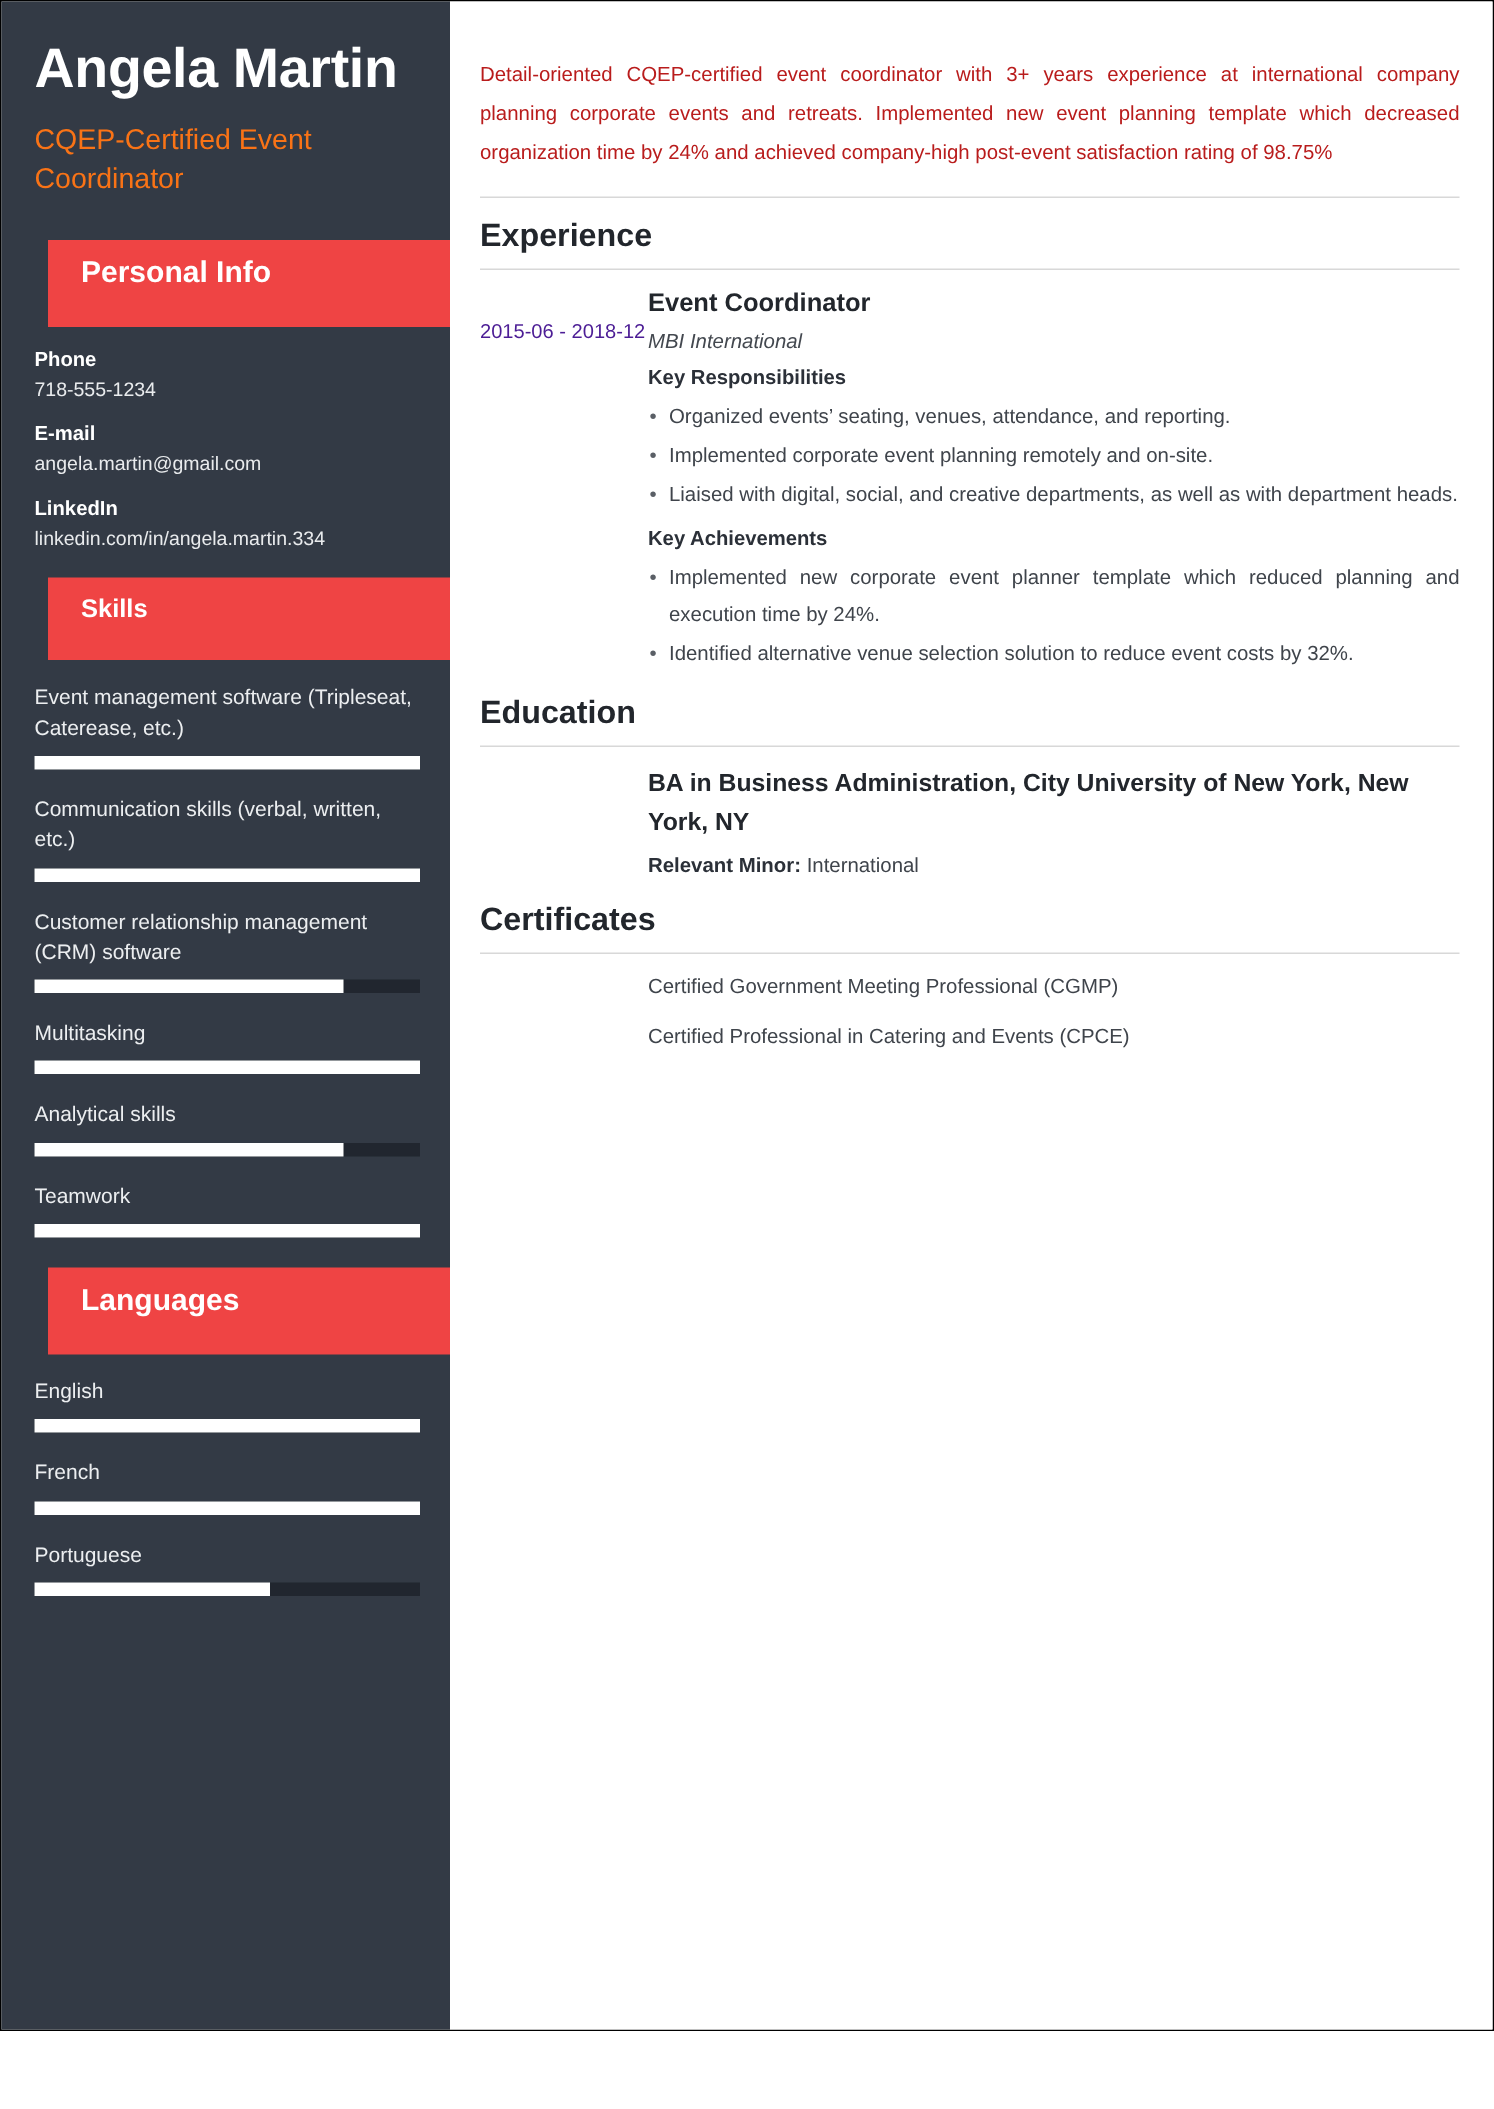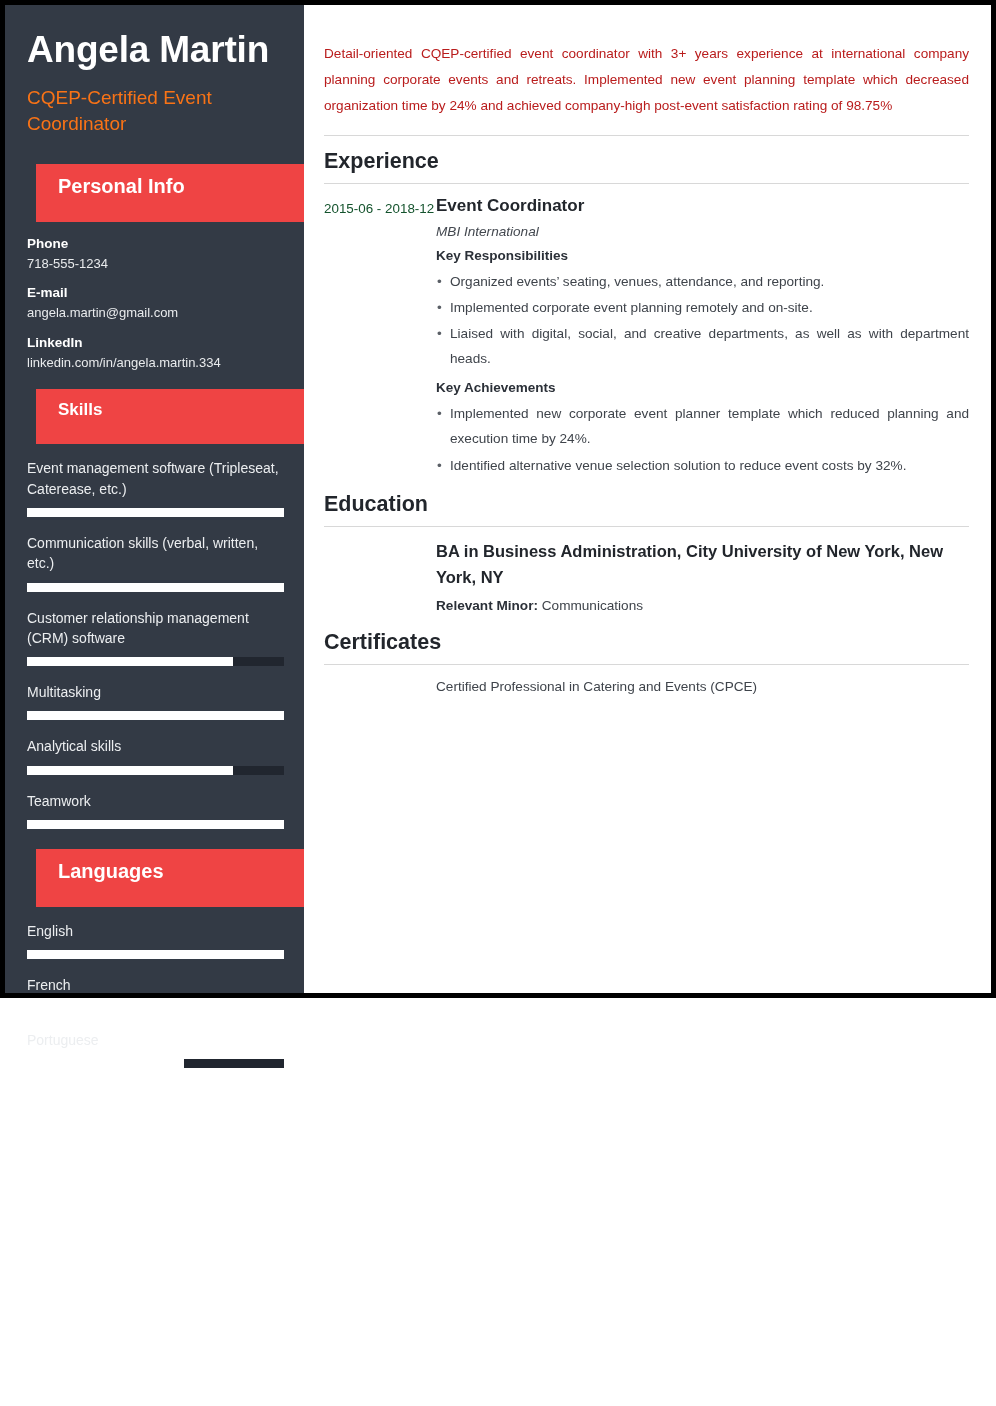--- a/index.html
+++ b/index.html
@@ -10,23 +10,23 @@
     width: 996px;
     height: 1406px;
     background: #ffffff;
     font-family: "Liberation Sans", sans-serif;
     color: #3a3f47;
     overflow: hidden;
   }
   .resume {
     display: flex;
     width: 996px;
-    height: 998px;
+    height: 1354px;
     box-sizing: border-box;
-    border: 5px solid #000000;
+    border: 1px solid #000000;
   }
 
   
   .sidebar {
     width: 299px;
     flex: 0 0 299px;
     background: #333a45;
     color: #ffffff;
     box-sizing: border-box;
   }
@@ -129,22 +129,23 @@
     margin: 13px 0 9px 0;
   }
   .entry {
     display: flex;
     padding-top: 11px;
   }
   .entry-dates {
     flex: 0 0 112px;
     font-size: 13.4px;
     line-height: 1.62;
-    color: #14532d;
+    color: #4c1d95;
     padding-top: 3px;
+    margin-top: 16px;
   }
   .entry-body { flex: 1 1 auto; min-width: 0; }
   .entry-title {
     font-size: 17px;
     font-weight: bold;
     color: #22262c;
     margin: 0 0 6px 0;
     line-height: 1.32;
   }
   .entry-subtitle {
@@ -329,30 +330,31 @@
       </div>
     </section>
 
     <section class="section">
       <h2 class="section-heading">Education</h2>
       <div class="rule"></div>
       <div class="entry">
         <div class="entry-dates"></div>
         <div class="entry-body">
           <h3 class="edu-title">BA in Business Administration, City University of New York, New York, NY</h3>
-          <div class="edu-detail"><span class="lbl">Relevant Minor:</span> <span>Communications</span></div>
+          <div class="edu-detail"><span class="lbl">Relevant Minor:</span> <span>International</span></div>
         </div>
       </div>
     </section>
 
     <section class="section">
       <h2 class="section-heading">Certificates</h2>
       <div class="rule"></div>
       <div class="entry">
         <div class="entry-dates"></div>
         <div class="entry-body">
+          <div class="cert-line">Certified Government Meeting Professional (CGMP)</div>
           <div class="cert-line">Certified Professional in Catering and Events (CPCE)</div>
         </div>
       </div>
     </section>
 
   </main>
 </div>
 
 </body></html>

